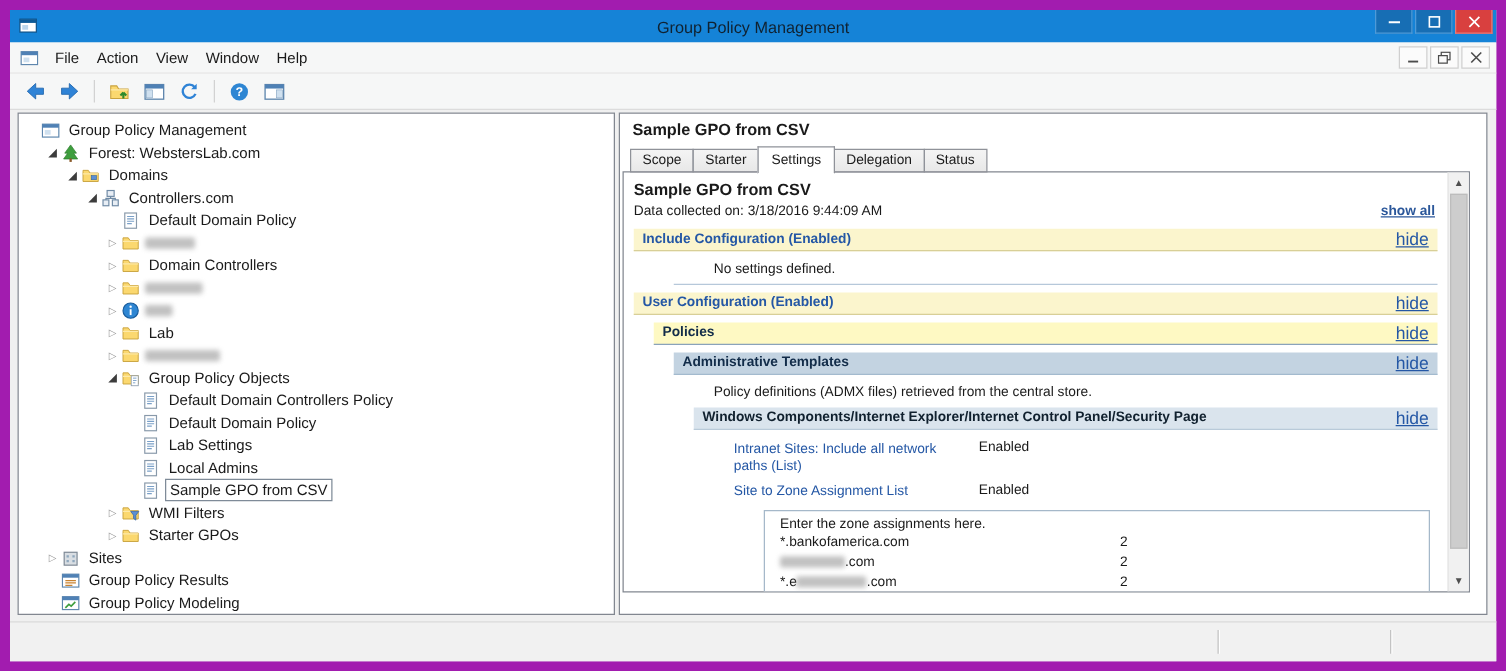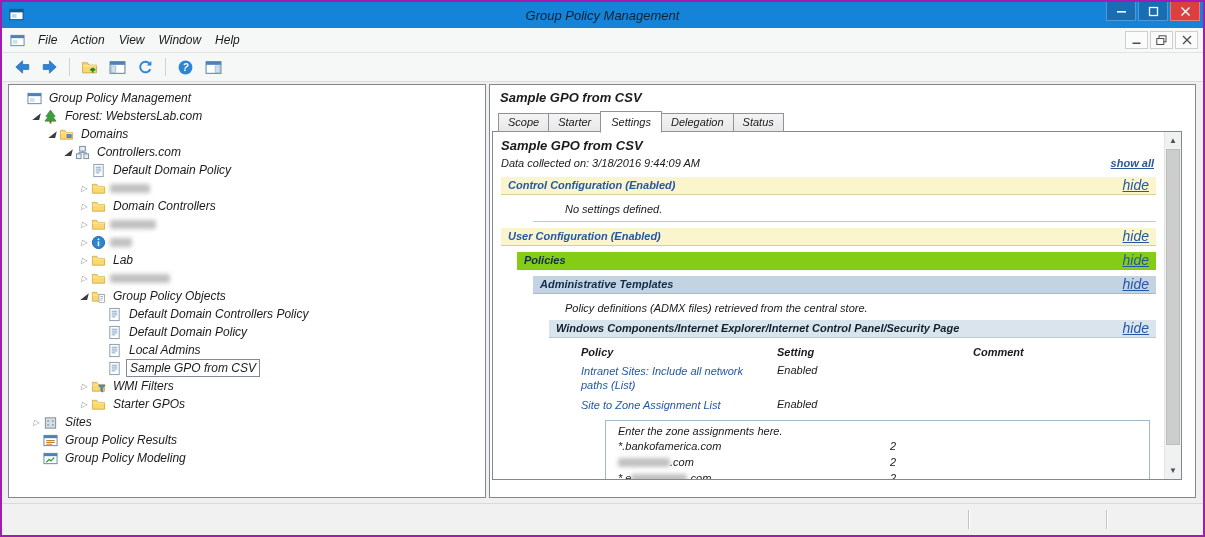--- a/index.html
+++ b/index.html
@@ -1,18 +1,18 @@
 <!DOCTYPE html>
 <html><head>
 <meta charset="utf-8">
 <style>
   *{box-sizing:border-box;margin:0;padding:0;}
   html,body{width:1205px;height:537px;overflow:hidden;}
   body{font-family:"Liberation Sans",sans-serif;font-size:12px;color:#1a1a1a;background:#fff;position:relative;}
-  .window{position:absolute;inset:0;border:2px solid #a21caf;background:#f0f0f0;font-style:italic;}
+  .window{position:absolute;inset:0;border:8px solid #a21caf;background:#f0f0f0;}
   
   .titlebar{position:absolute;top:0;left:0;right:0;height:26px;background:#1583d7;display:flex;align-items:center;}
   .tb-appicon{margin-left:7px;width:16px;height:16px;flex:none;display:flex;}
   .tb-title{position:absolute;left:0;right:0;text-align:center;font-size:13px;color:#102231;}
   .tb-buttons{position:absolute;right:3px;top:0;display:flex;gap:2px;z-index:5;}
   .tbb{width:30px;height:19px;display:flex;align-items:center;justify-content:center;background:#176eb4;border:1px solid #4e9ad8;border-top:none;cursor:default;}
   .tbb.close{background:#d9403f;border-color:#e57a79;}
   
   .menubar{position:absolute;top:26px;left:0;right:0;height:25px;background:#f6f7f7;border-bottom:1px solid #e3e3e3;display:flex;align-items:center;}
   .mb-icon{margin:0 6px 0 8px;display:flex;}
@@ -47,21 +47,21 @@
   .sb-btn{position:absolute;left:0;width:16px;height:17px;display:flex;align-items:center;justify-content:center;font-size:8px;color:#4f4f4f;}
   .sb-up{top:0;} .sb-down{bottom:0;}
   .sb-thumb{position:absolute;left:1px;width:14px;top:17px;bottom:34px;background:#cdcdcd;border:1px solid #bdbdbd;}
   .report-head{display:flex;justify-content:space-between;align-items:flex-end;margin-bottom:8px;}
   .rpt-title{font-size:13px;font-weight:bold;}
   .rpt-collected{font-size:11px;margin-top:4px;}
   .showall{color:#2b579a;font-weight:bold;text-decoration:underline;font-size:11px;cursor:pointer;white-space:nowrap;margin-right:2px;}
   .hide-link{color:#2457a5;text-decoration:underline;font-size:14px;font-weight:normal;cursor:pointer;}
   .band{height:18px;line-height:17px;padding:0 7px;display:flex;justify-content:space-between;align-items:center;font-weight:bold;font-size:11px;margin-top:6px;}
   .band-yellow{background:#fbf5cd;border-bottom:1px solid #d8cf97;color:#2457a5;}
-  .band-policies{background:#84cc16;border-bottom:1px solid #8aa3ba;color:#122c49;margin-left:16px;}
+  .band-policies{background:#fef9c3;border-bottom:1px solid #8aa3ba;color:#122c49;margin-left:16px;}
   .band-admin{background:#c3d3e1;border-bottom:1px solid #a3bace;color:#122c49;margin-left:32px;}
   .band-path{background:#dae4ed;border-bottom:1px solid #b9cad9;color:#10202e;margin-left:48px;}
   .plain-row{margin:8px 0 0 64px;font-size:11px;}
   .rule{height:1px;background:#b6c8da;margin:6px 0 0 32px;}
   .ptable{margin:8px 0 0 80px;font-size:11px;}
   .pt-head,.pt-row{display:grid;grid-template-columns:196px 196px 1fr;}
   .pt-head{font-weight:bold;}
   .pt-row{margin-top:6px;}
   .pt-policy{color:#2457a5;padding-right:22px;line-height:14px;cursor:pointer;}
   .zonepanel{margin:8px 6px 0 104px;border:1px solid #a5b8c9;font-size:11px;background:#fff;}
@@ -337,20 +337,30 @@
           <span class="tlabel">Default Domain Policy</span>
         </div>
         <div class="trow" style="padding-left: 84px;">
           <span class="expander"></span>
           <span class="ticon">
             <svg viewBox="0 0 16 16" width="15" height="15">
               <rect x="3" y="1.5" width="10" height="13" fill="#fff" stroke="#8899aa"></rect>
               <path d="M5 4.5h6M5 6.5h6M5 8.5h6M5 10.5h4" stroke="#7aa0c8" stroke-width="1"></path>
             </svg>
           </span>
+          <span class="tlabel">Lab Settings</span>
+        </div>
+        <div class="trow" style="padding-left: 84px;">
+          <span class="expander"></span>
+          <span class="ticon">
+            <svg viewBox="0 0 16 16" width="15" height="15">
+              <rect x="3" y="1.5" width="10" height="13" fill="#fff" stroke="#8899aa"></rect>
+              <path d="M5 4.5h6M5 6.5h6M5 8.5h6M5 10.5h4" stroke="#7aa0c8" stroke-width="1"></path>
+            </svg>
+          </span>
           <span class="tlabel">Local Admins</span>
         </div>
         <div class="trow" style="padding-left: 84px;">
           <span class="expander"></span>
           <span class="ticon">
             <svg viewBox="0 0 16 16" width="15" height="15">
               <rect x="3" y="1.5" width="10" height="13" fill="#fff" stroke="#8899aa"></rect>
               <path d="M5 4.5h6M5 6.5h6M5 8.5h6M5 10.5h4" stroke="#7aa0c8" stroke-width="1"></path>
             </svg>
           </span>
@@ -429,21 +439,21 @@
 
         <div class="report-head">
           <div>
             <div class="rpt-title">Sample GPO from CSV</div>
             <div class="rpt-collected">Data collected on: 3/18/2016 9:44:09 AM</div>
           </div>
           <a class="showall">show all</a>
         </div>
 
         <div class="band band-yellow">
-          <span>Control Configuration (Enabled)</span>
+          <span>Include Configuration (Enabled)</span>
           <a class="hide-link">hide</a>
         </div>
 
         <div class="plain-row">No settings defined.</div>
         <div class="rule"></div>
 
         <div class="band band-yellow">
           <span>User Configuration (Enabled)</span>
           <a class="hide-link">hide</a>
         </div>
@@ -459,25 +469,20 @@
         </div>
 
         <div class="plain-row">Policy definitions (ADMX files) retrieved from the central store.</div>
 
         <div class="band band-path">
           <span>Windows Components/Internet Explorer/Internet Control Panel/Security Page</span>
           <a class="hide-link">hide</a>
         </div>
 
         <div class="ptable" id="ptable">
-            <div class="pt-head">
-              <span class="pt-h">Policy</span>
-              <span class="pt-h">Setting</span>
-              <span class="pt-h">Comment</span>
-            </div>
             <div class="pt-row">
               <span class="pt-policy">Intranet Sites: Include all network paths (List)</span>
               <span class="pt-setting">Enabled</span>
               <span class="pt-comment"></span>
             </div>
             <div class="pt-row">
               <span class="pt-policy">Site to Zone Assignment List</span>
               <span class="pt-setting">Enabled</span>
               <span class="pt-comment"></span>
             </div>

